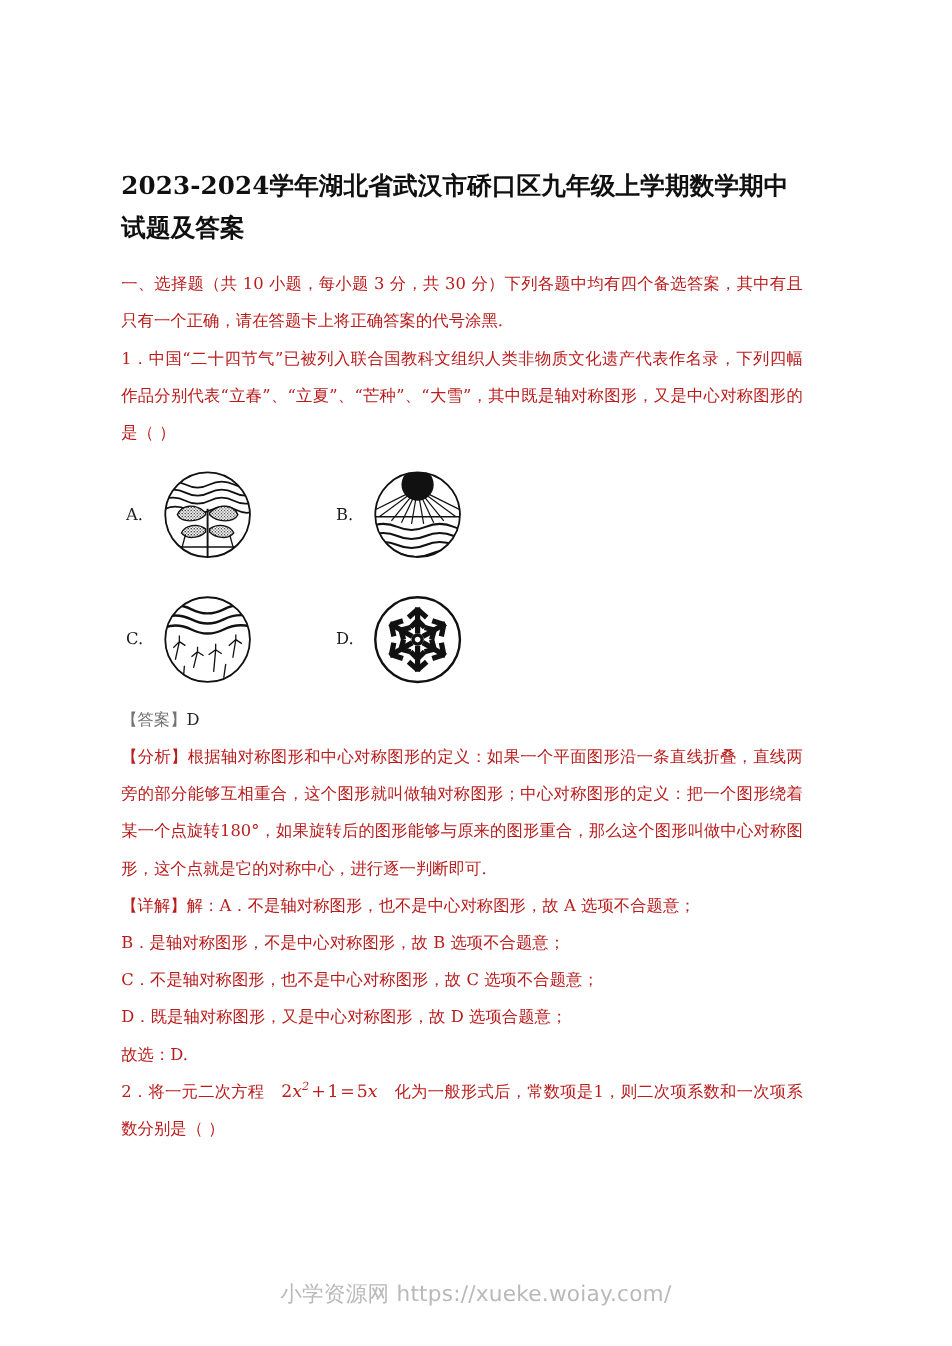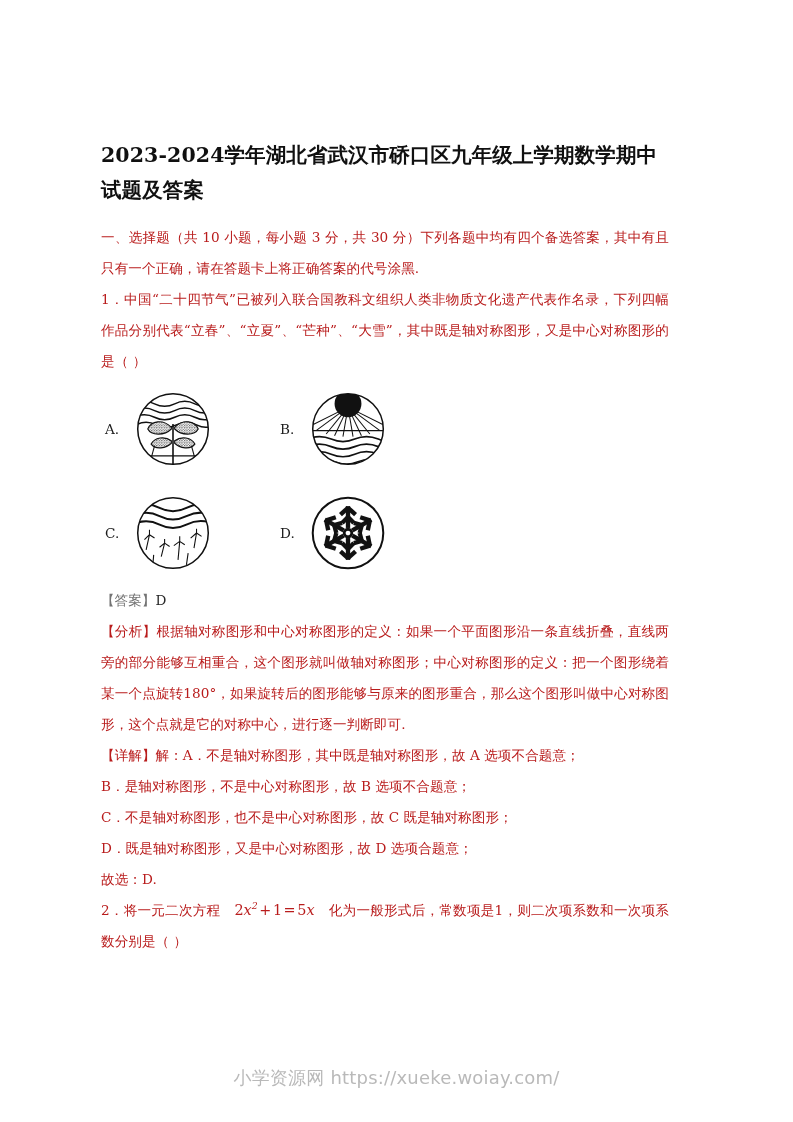--- a/index.html
+++ b/index.html
@@ -298,23 +298,23 @@
       </div>
     </div>
 
     <p class="blue-line">
       <span class="blue">【答案】</span><span class="ans-val">D</span>
     </p>
 
 
     <p class="body-text">【分析】根据轴对称图形和中心对称图形的定义：如果一个平面图形沿一条直线折叠，直线两旁的部分能够互相重合，这个图形就叫做轴对称图形；中心对称图形的定义：把一个图形绕着某一个点旋转180°，如果旋转后的图形能够与原来的图形重合，那么这个图形叫做中心对称图形，这个点就是它的对称中心，进行逐一判断即可.</p>
 
-    <p class="body-text">【详解】解：A．不是轴对称图形，其中既是轴对称图形，故 A 选项不合题意；</p>
+    <p class="body-text">【详解】解：A．不是轴对称图形，也不是中心对称图形，故 A 选项不合题意；</p>
     <p class="body-text">B．是轴对称图形，不是中心对称图形，故 B 选项不合题意；</p>
-    <p class="body-text">C．不是轴对称图形，也不是中心对称图形，故 C 既是轴对称图形；</p>
+    <p class="body-text">C．不是轴对称图形，也不是中心对称图形，故 C 选项不合题意；</p>
     <p class="body-text">D．既是轴对称图形，又是中心对称图形，故 D 选项合题意；</p>
     <p class="body-text">故选：D.</p>
 
 
     <p class="body-text"><span>2．将一元二次方程</span><span class="math"><span class="num">2</span><span>x</span><sup>2</sup><span class="op">+</span><span class="num">1</span><span class="op">=</span><span class="num">5</span><span>x</span></span><span>化为一般形式后，常数项是1，则二次项系数和一次项系数分别是（      ）</span></p>
 
   </div>
 
   <div class="watermark">小学资源网 https://xueke.woiay.com/</div>
 </div>

